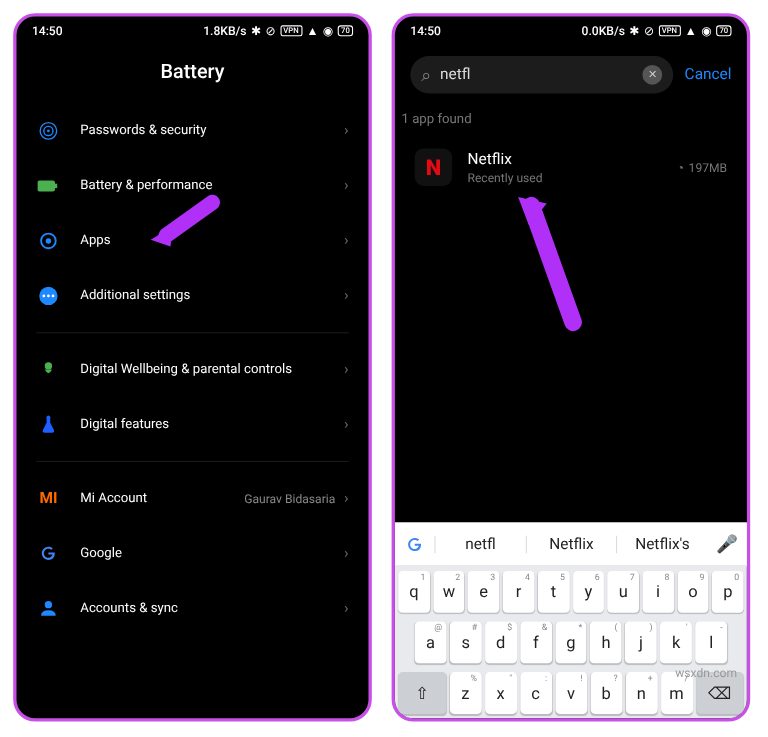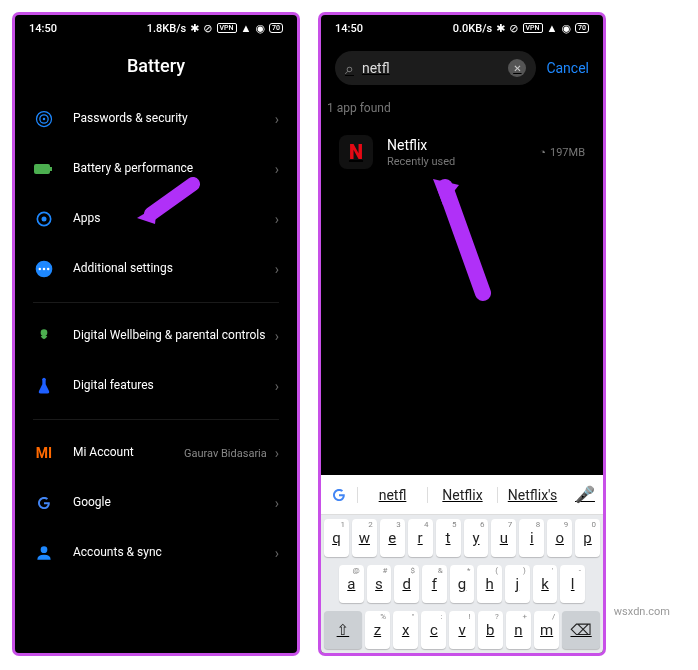--- a/index.html
+++ b/index.html
@@ -1,17 +1,17 @@
 <!DOCTYPE html>
 <html><head>
 <meta charset="utf-8">
 <style>
   * { margin: 0; padding: 0; box-sizing: border-box; font-family: -apple-system, Roboto, Arial, sans-serif; }
   body { background: #fff; display: flex; gap: 18px; padding: 12px; }
-  .phone { width: 288px; height: 644px; border: 3px solid #c850e8; border-radius: 7px; background: #000; overflow: hidden; position: relative; display: flex; flex-direction: column; text-decoration: underline; }
+  .phone { width: 326px; height: 644px; border: 3px solid #c850e8; border-radius: 20px; background: #000; overflow: hidden; position: relative; display: flex; flex-direction: column; }
   .status-bar { height: 26px; display: flex; justify-content: space-between; align-items: center; padding: 0 14px; color: #fff; font-size: 11px; font-weight: 500; }
   .status-right { display: flex; align-items: center; gap: 4px; }
   .settings-title { text-align: center; color: #fff; font-size: 18px; font-weight: 500; padding: 14px 0 18px; }
   .row { display: flex; align-items: center; padding: 14px 18px; color: #fff; position: relative; }
   .row-icon { width: 22px; height: 22px; margin-right: 18px; display: flex; align-items: center; justify-content: center; flex-shrink: 0; }
   .row-label { font-size: 12px; flex: 1; line-height: 1.3; }
   .row-sub { font-size: 11px; color: #888; margin-right: 8px; }
   .chevron { color: #666; font-size: 14px; }
   .divider { height: 1px; background: #1a1a1a; margin: 8px 18px; }
   .arrow { position: absolute; pointer-events: none; }

